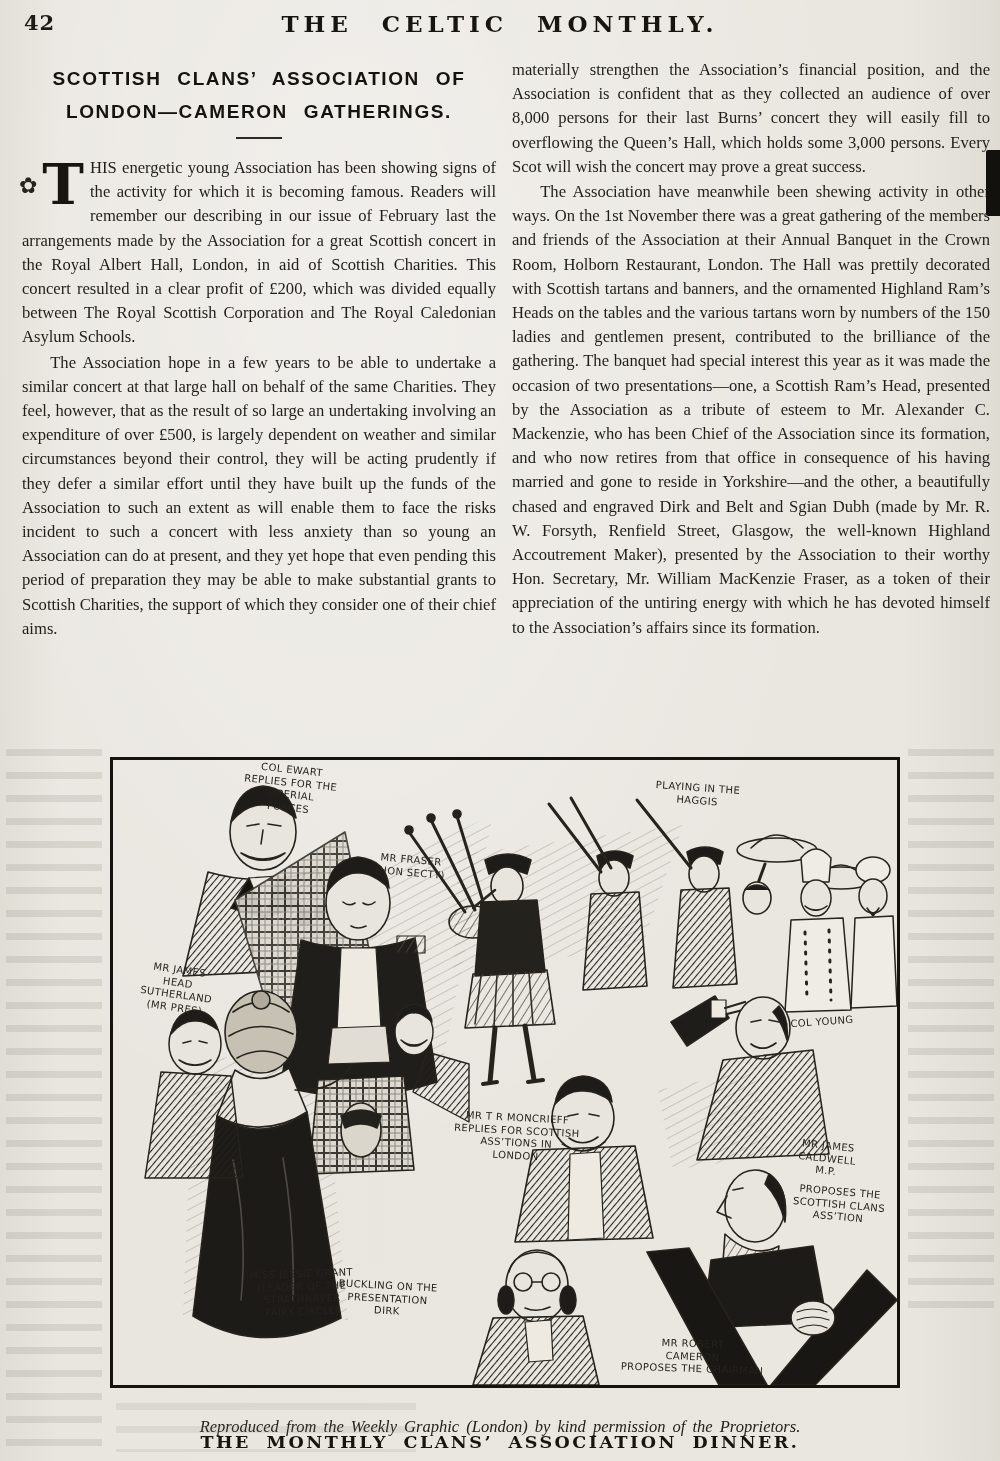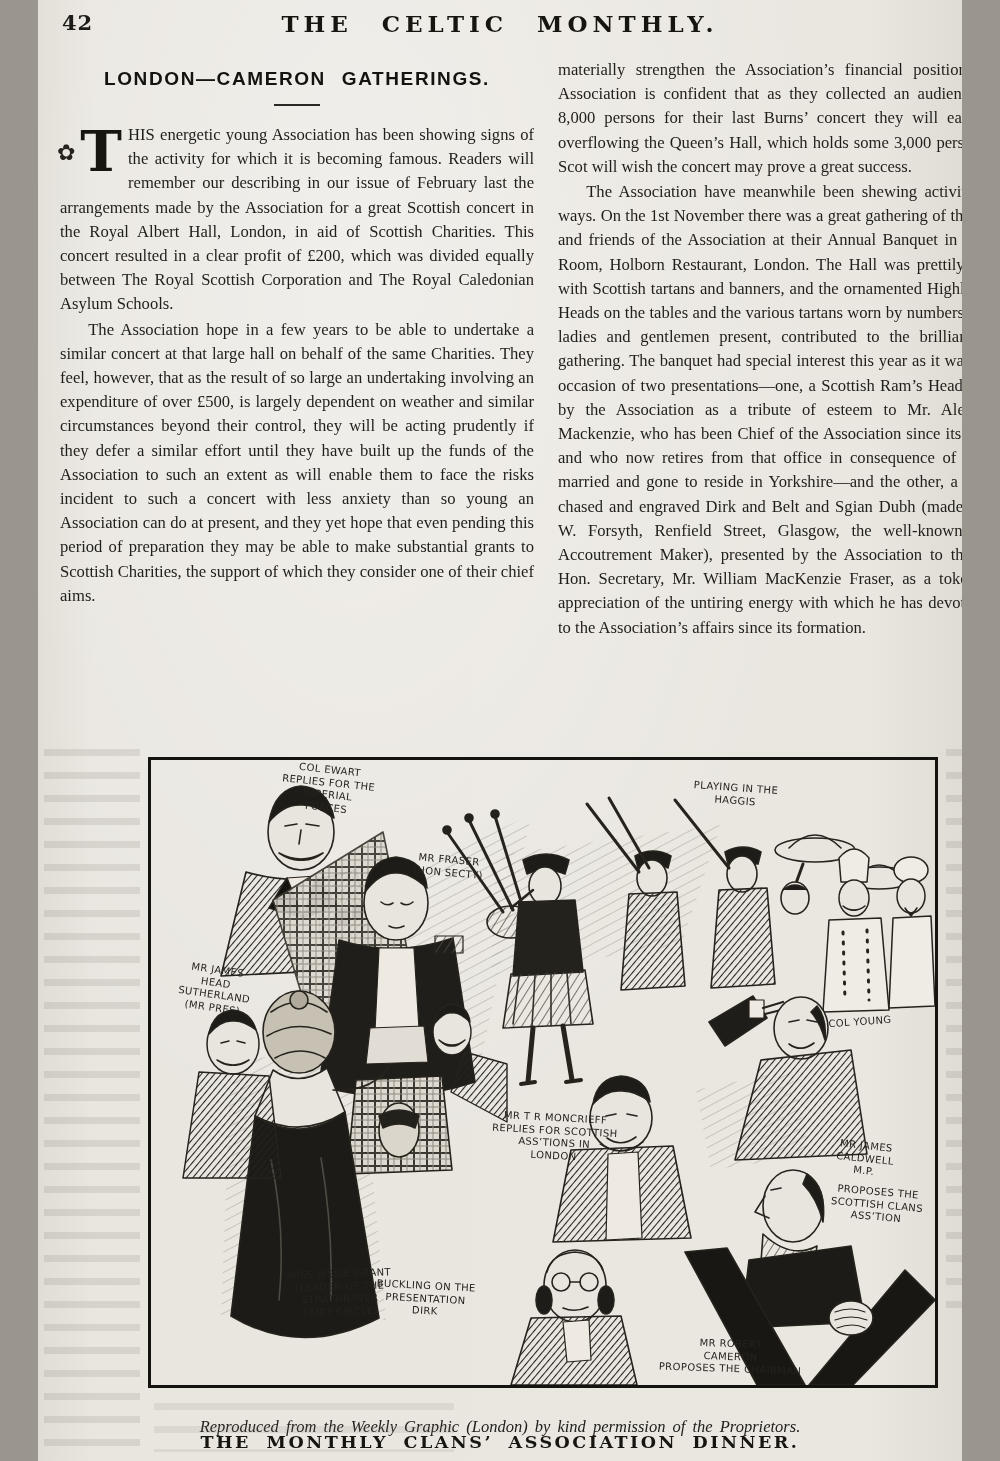--- a/index.html
+++ b/index.html
@@ -1,18 +1,18 @@
 <!DOCTYPE html>
 <html><head>
 <meta charset="utf-8">
 <style>
   html,body{margin:0;padding:0;background:#9a968e;}
   .page{
     position:relative;
-    width:924px;height:1461px;
+    width:1000px;height:1461px;
     margin:0 auto;
     background:
       radial-gradient(ellipse at 35% 18%, rgba(255,255,255,.35) 0%, rgba(255,255,255,0) 55%),
       linear-gradient(90deg, #e0ddd5 0%, #e9e6e0 6%, #eae7e1 90%, #dfdcd4 100%),
       #e8e5df;
     font-family:"Liberation Serif", serif;
     color:#1d1b18;
     overflow:hidden;
   }
   
@@ -22,21 +22,21 @@
   }
   .masthead{
     position:absolute;left:0;top:12px;width:100%;
     text-align:center;
     font:700 23px/1 "DejaVu Serif", serif;
     letter-spacing:5px;word-spacing:16px;color:#17150f;
   }
   
   .col{position:absolute;text-align:justify;}
   .col-left{left:22px;top:62px;width:474px;}
-  .col-right{left:512px;top:58px;width:478px;margin-left:8px;}
+  .col-right{left:512px;top:58px;width:478px;}
   .article-title{
     text-align:center;
     font:700 19px/33px "Liberation Sans", sans-serif;
     letter-spacing:1.6px;word-spacing:9px;color:#141310;
   }
   .title-divider{
     width:46px;border:0;border-top:2px solid #2b2925;
     margin:9px auto 17px auto;
   }
   .col p{
@@ -110,20 +110,21 @@
 </head>
 <body>
 
 <div class="page">
 
   <div class="page-number">42</div>
   <div class="masthead">THE CELTIC MONTHLY.</div>
 
   <div class="col col-left">
     <div class="article-title">
+      <div>SCOTTISH CLANS’ ASSOCIATION OF</div>
       <div>LONDON—CAMERON GATHERINGS.</div>
     </div>
     <hr class="title-divider">
     <p class="first"><span class="dropcap"><span class="flower">✿</span><span class="cap">T</span></span><span>HIS energetic young Association has been showing signs of the activity for which it is becoming famous.  Readers will remember our describing in our issue of February last the arrangements made by the Association for a great Scottish concert in the Royal Albert Hall, London, in aid of Scottish Charities.  This concert resulted in a clear profit of £200, which was divided equally between The Royal Scottish Corporation and The Royal Caledonian Asylum Schools.</span></p>
     <p class="indent">The Association hope in a few years to be able to undertake a similar concert at that large hall on behalf of the same Charities.  They feel, however, that as the result of so large an undertaking involving an expenditure of over £500, is largely dependent on weather and similar circumstances beyond their control, they will be acting prudently if they defer a similar effort until they have built up the funds of the Association to such an extent as will enable them to face the risks incident to such a concert with less anxiety than so young an Association can do at present, and they yet hope that even pending this period of preparation they may be able to make substantial grants to Scottish Charities, the support of which they consider one of their chief aims.</p>
   </div>
 
   <div class="col col-right">
     <p>materially strengthen the Association’s financial position, and the Association is confident that as they collected an audience of over 8,000 persons for their last Burns’ concert they will easily fill to overflowing the Queen’s Hall, which holds some 3,000 persons.  Every Scot will wish the concert may prove a great success.</p>
     <p class="indent">The Association have meanwhile been shewing activity in other ways.  On the 1st November there was a great gathering of the members and friends of the Association at their Annual Banquet in the Crown Room, Holborn Restaurant, London.  The Hall was prettily decorated with Scottish tartans and banners, and the ornamented Highland Ram’s Heads on the tables and the various tartans worn by numbers of the 150 ladies and gentlemen present, contributed to the brilliance of the gathering.  The banquet had special interest this year as it was made the occasion of two presentations—one, a Scottish Ram’s Head, presented by the Association as a tribute of esteem to Mr. Alexander C. Mackenzie, who has been Chief of the Association since its formation, and who now retires from that office in consequence of his having married and gone to reside in Yorkshire—and the other, a beautifully chased and engraved Dirk and Belt and Sgian Dubh (made by Mr. R. W. Forsyth, Renfield Street, Glasgow, the well-known Highland Accoutrement Maker), presented by the Association to their worthy Hon. Secretary, Mr. William MacKenzie Fraser, as a token of their appreciation of the untiring energy with which he has devoted himself to the Association’s affairs since its formation.</p>

